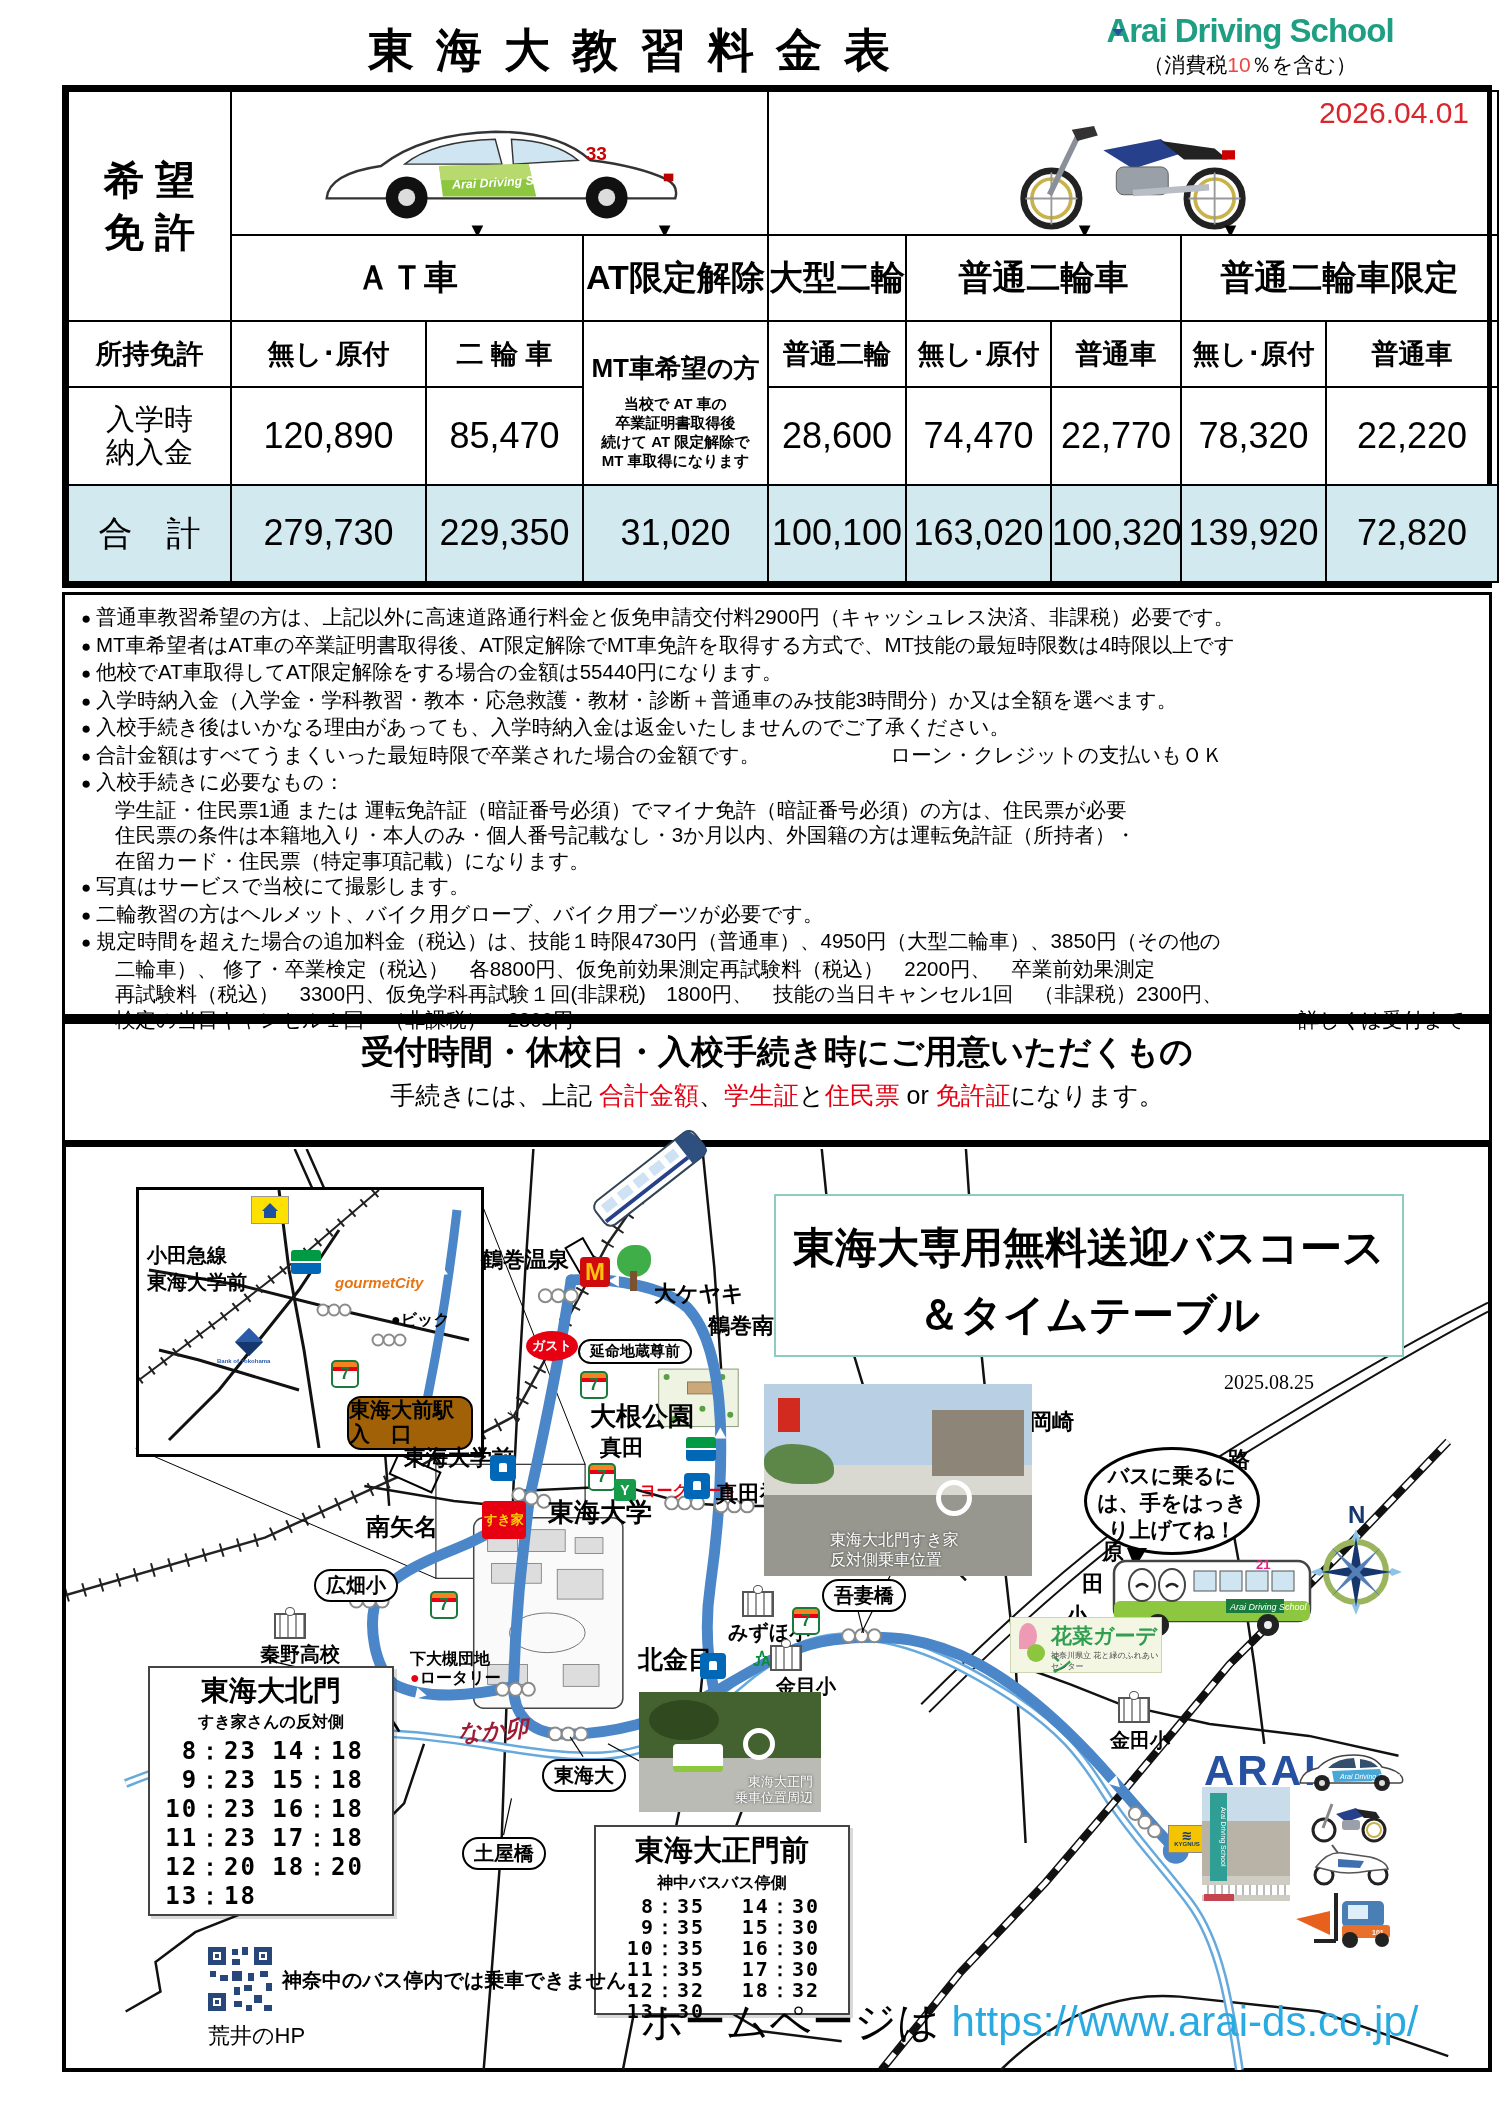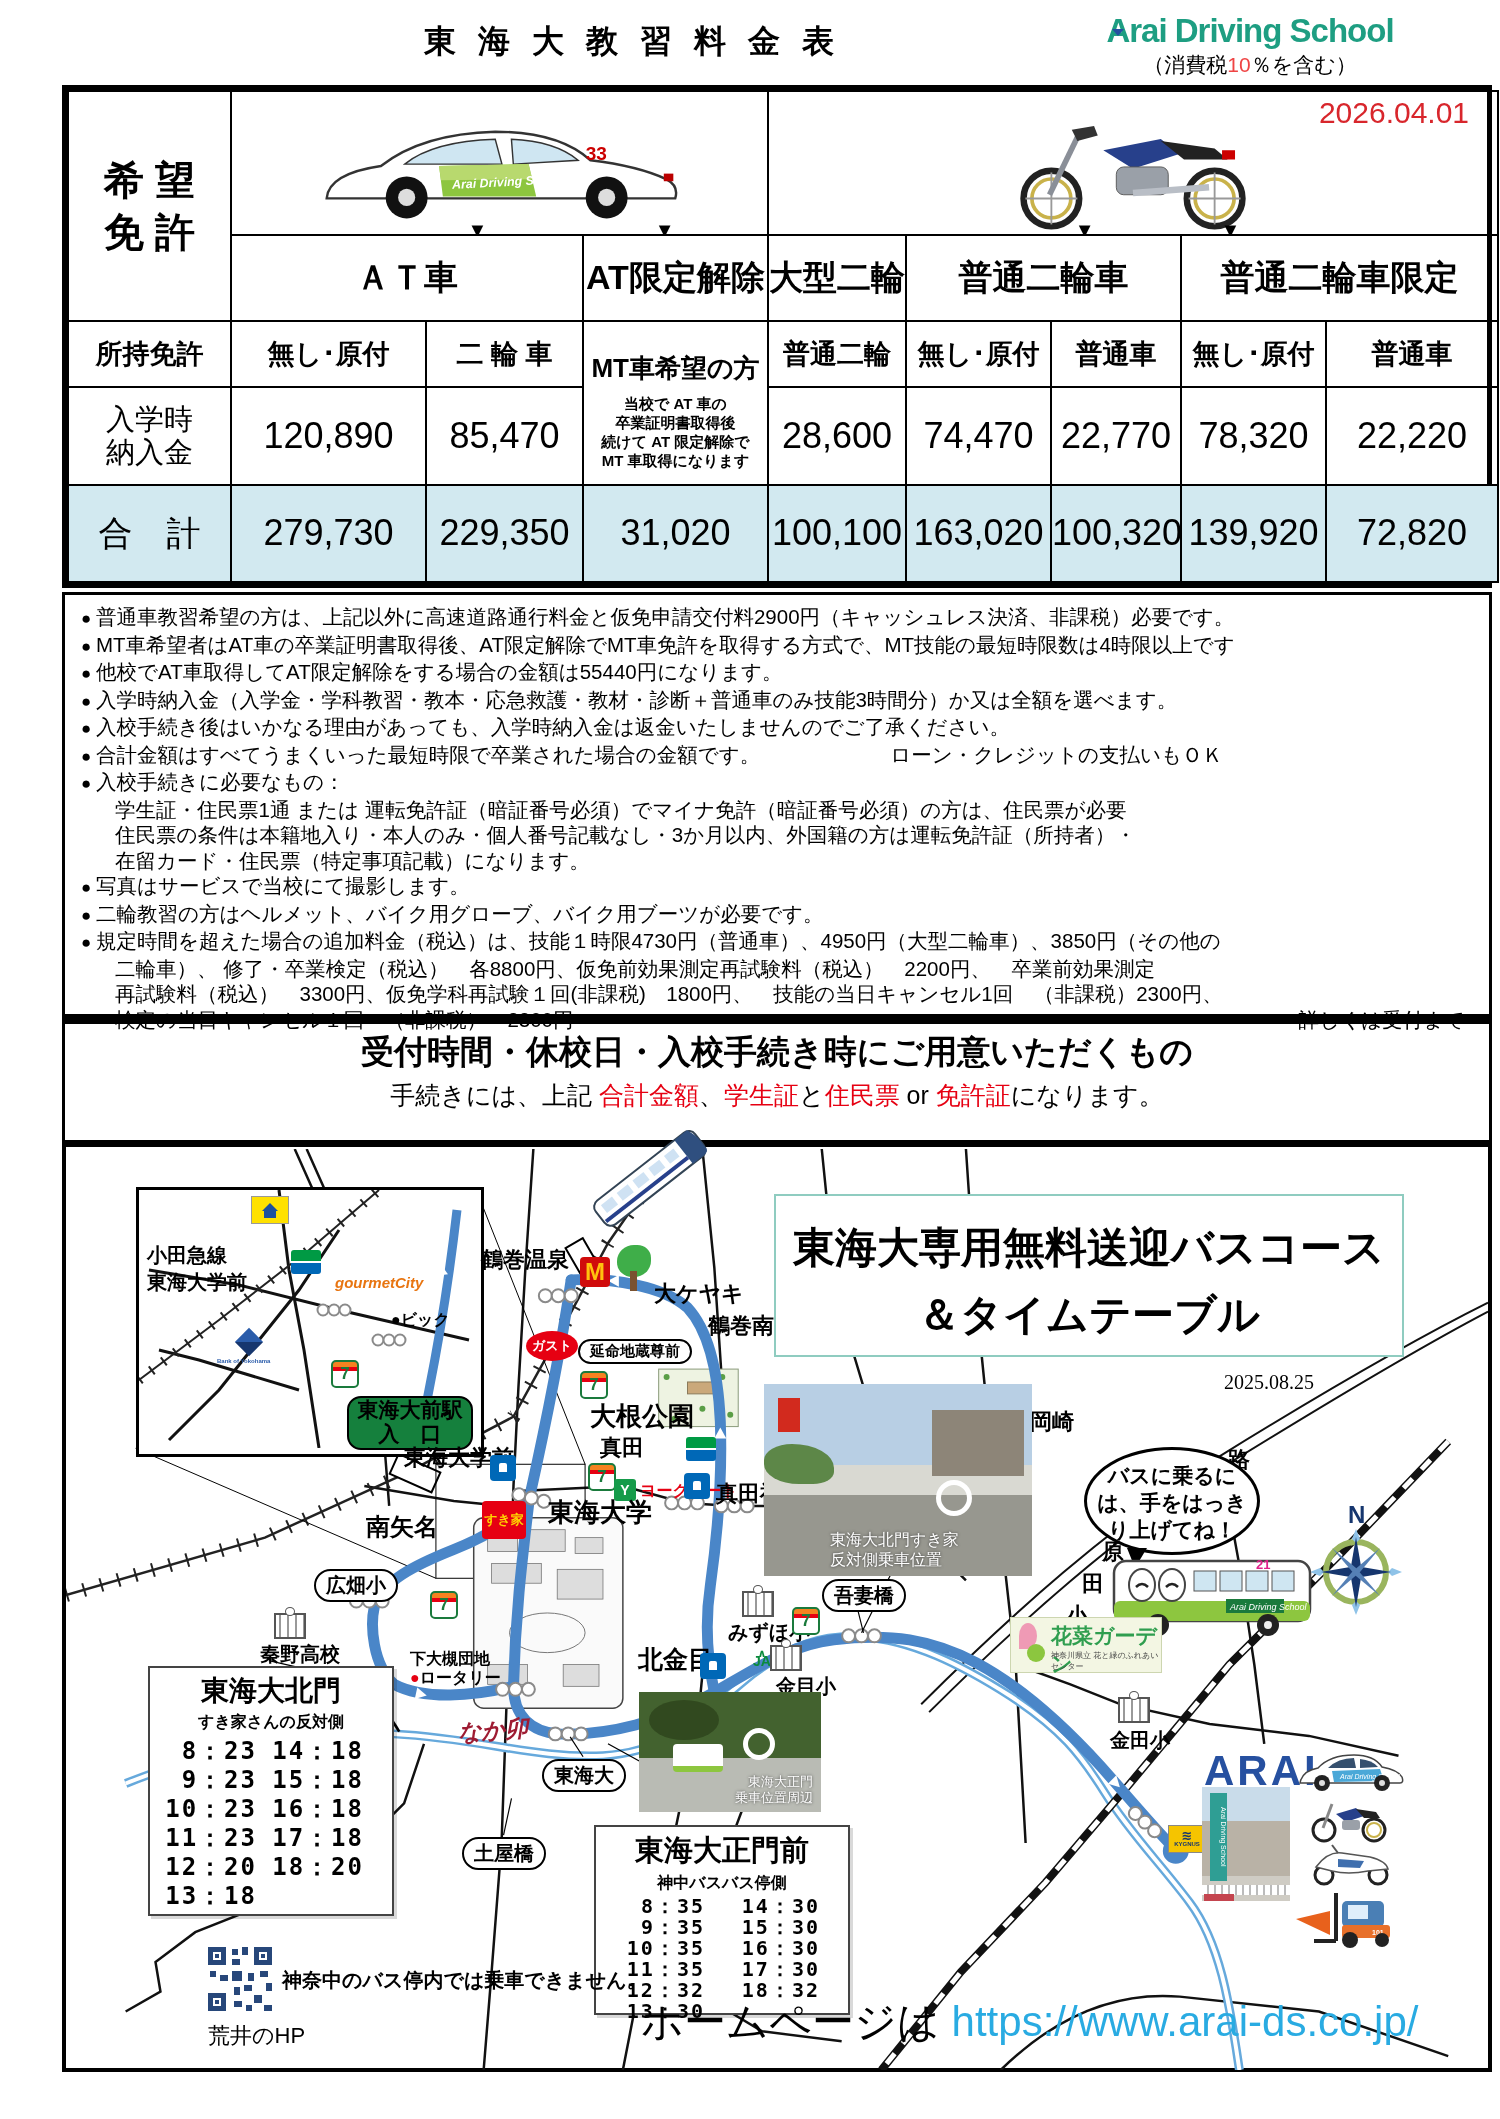--- a/index.html
+++ b/index.html
@@ -2,21 +2,21 @@
 <html><head>
 <meta charset="utf-8">
 <style>
   html,body{margin:0;padding:0;background:#fff;}
   .page{position:relative;width:1500px;height:2119px;background:#fff;overflow:hidden;
         font-family:"Liberation Sans","DejaVu Sans",sans-serif;color:#000;}
   .abs{position:absolute;}
 
   
   .page-title{position:absolute;left:250px;top:20px;width:780px;text-align:center;
-              font-size:32px;font-weight:bold;letter-spacing:22px;}
+              font-size:46px;font-weight:bold;letter-spacing:22px;}
   .logo-block{position:absolute;right:30px;top:12px;width:440px;text-align:center;}
   .logo-text{font-size:33px;font-weight:bold;color:#1e9e82;letter-spacing:-1px;position:relative;display:inline-block;}
   .logo-text:before{content:"";position:absolute;left:6px;top:17px;border-left:6px solid transparent;
                     border-right:6px solid transparent;border-top:7px solid #2650a0;}
   .tax-line{font-size:21px;margin-top:1px;}
   .tax-rate{color:#ef4444;}
 
   
   .price-wrap{position:absolute;left:62px;top:85px;width:1430px;height:503px;box-sizing:border-box;
               border:5px solid #000;}
@@ -495,21 +495,21 @@
       </div>
       <div class="icon ministop" style="left:112px;top:6px;"></div>
       <div class="icon fm" style="left:152px;top:60px;"></div>
       <div class="gourmet" style="left:196px;top:84px;">gourmetCity</div>
       <div class="bic" style="left:252px;top:120px;">●ビック</div>
       <div class="icon bank" style="left:100px;top:142px;"></div>
       <div class="ml" style="left:78px;top:168px;font-size:6px;color:#2a5caa;">Bank of Yokohama</div>
       <div class="icon seven" style="left:192px;top:170px;">
             <span>7</span>
           </div>
-      <div style="position:absolute;left:208px;top:206px;width:122px;height:50px;border:2.5px solid #000;border-radius:14px;background:#15803d;text-align:center;font-weight:bold;font-size:21px;line-height:24px;">
+      <div style="position:absolute;left:208px;top:206px;width:122px;height:50px;border:2.5px solid #000;border-radius:14px;background:#a16207;text-align:left;font-weight:bold;font-size:21px;line-height:24px;">
         <div>東海大前駅</div>
         <div>入　口</div>
       </div>
     </div>
 
     <div class="title-box">
       <div>東海大専用無料送迎バスコース</div>
       <div>＆タイムテーブル</div>
     </div>
     <div class="mono-date">2025.08.25</div>

